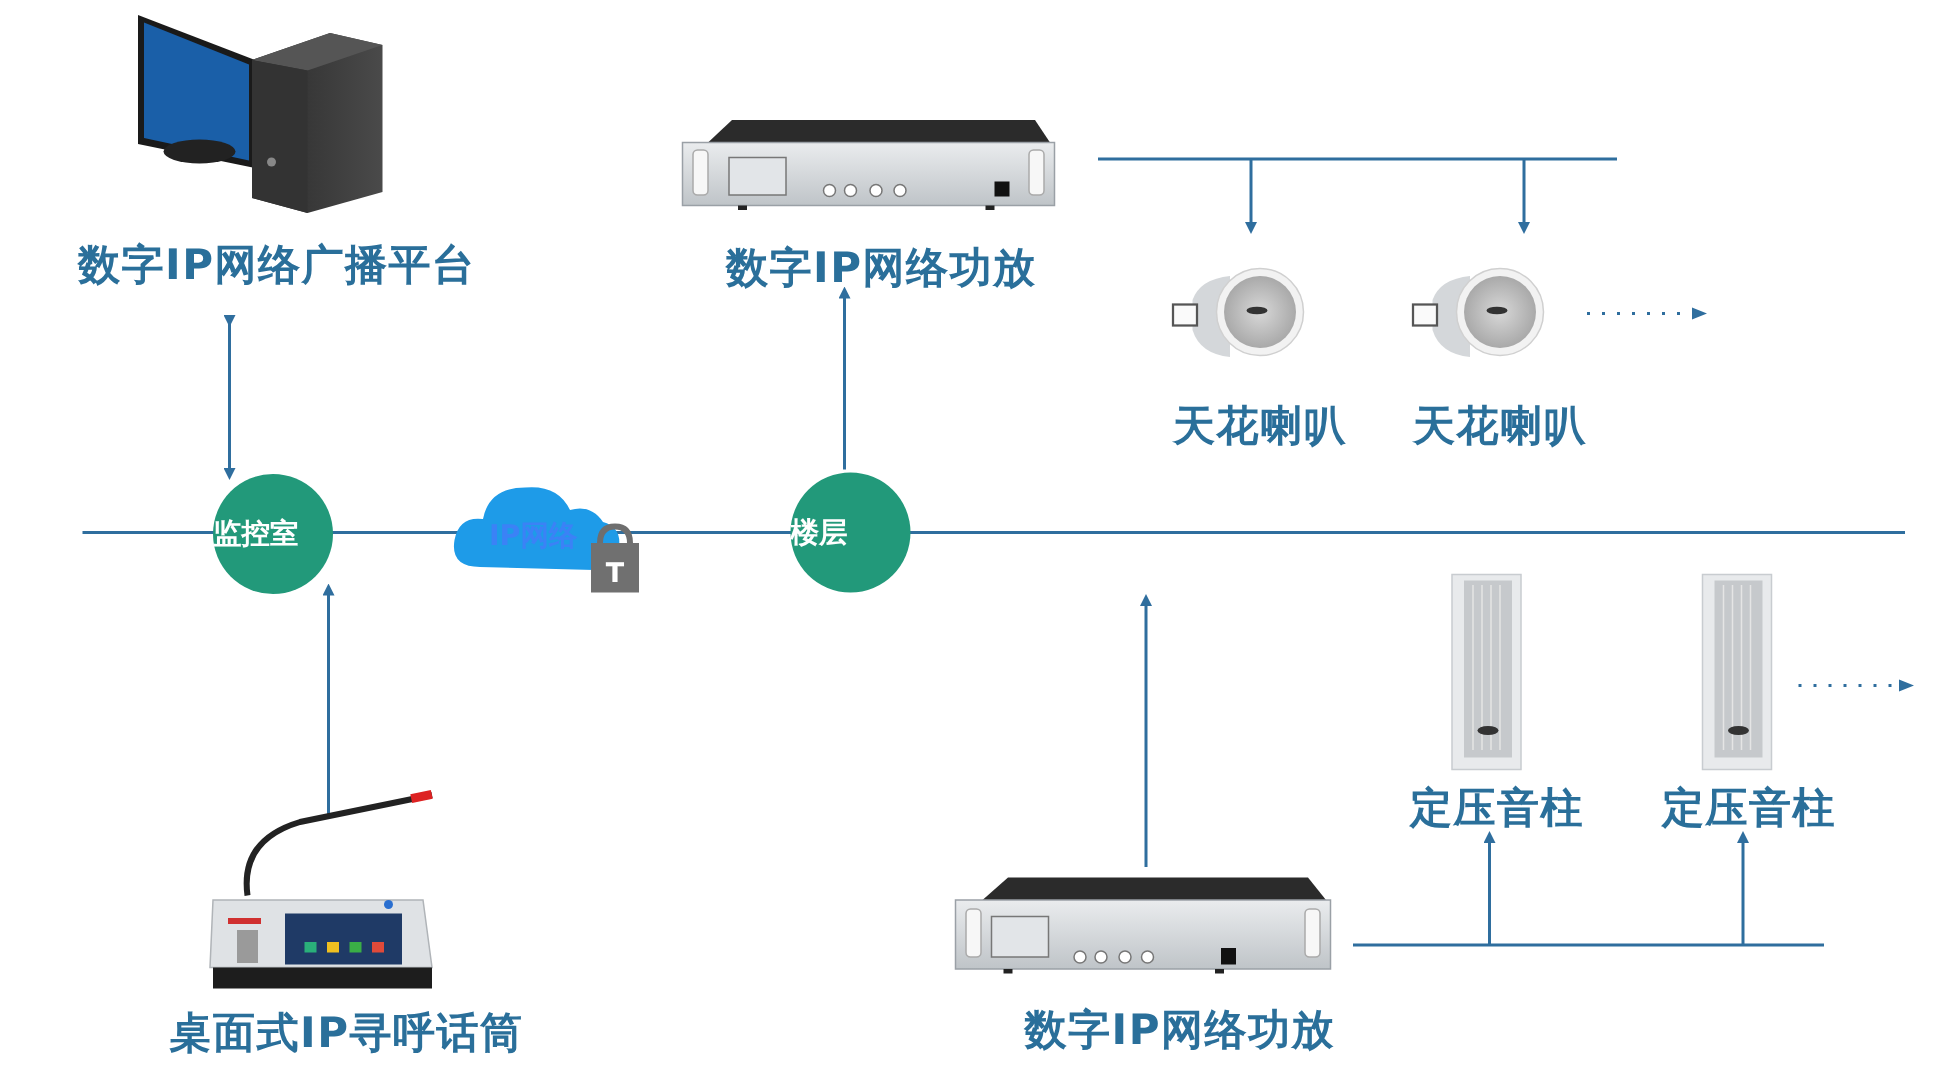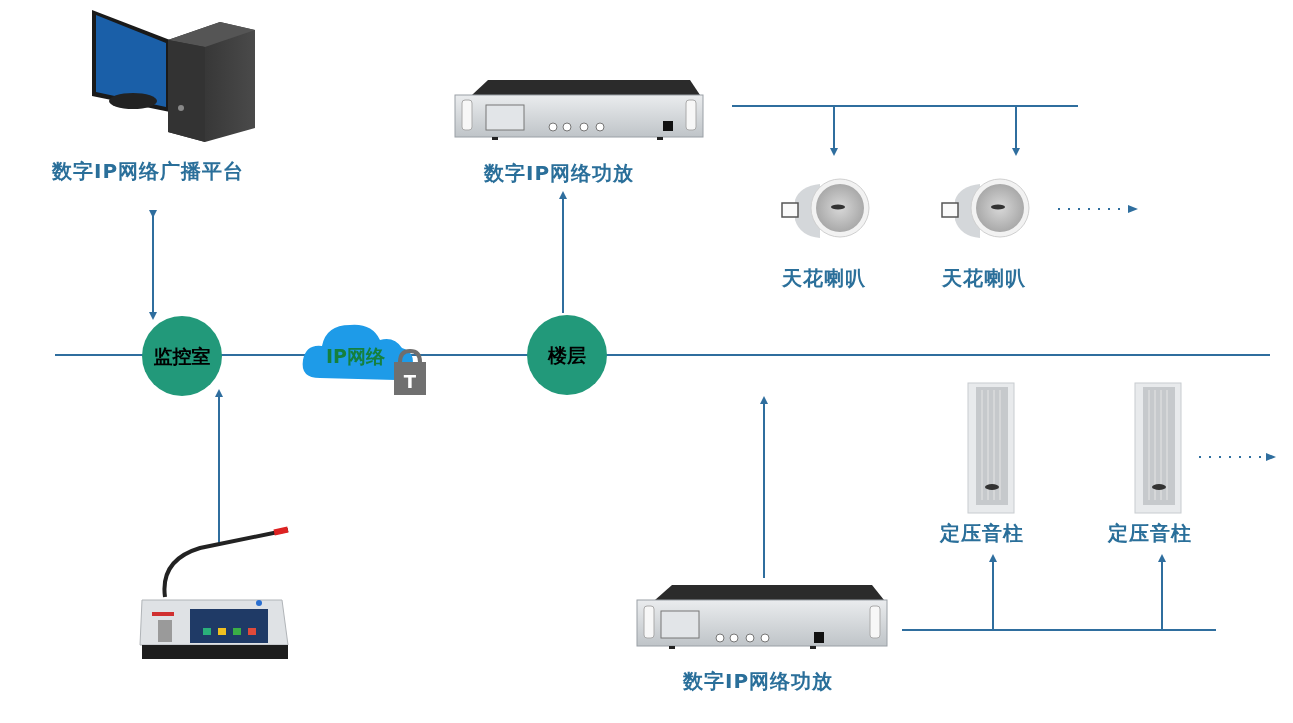--- a/index.html
+++ b/index.html
@@ -1,20 +1,20 @@
 <!DOCTYPE html>
 <html><head>
 <meta charset="utf-8">
 <style>
   html,body{margin:0;padding:0;background:#ffffff;}
   body{width:1293px;height:723px;position:relative;overflow:hidden;font-family:"DejaVu Sans",sans-serif;}
   #stage{position:absolute;left:0;top:0;width:1293px;height:723px;}
-  .lbl{position:absolute;color:#2a6f9a;font-weight:bold;font-size:20px;white-space:nowrap;letter-spacing:1px;font-family:"DejaVu Sans",sans-serif;}
-  .node{position:absolute;border-radius:50%;background:#22997a;color:#000000;font-weight:bold;font-size:19px;display:flex;align-items:center;justify-content:center;text-align:center;line-height:24px;font-family:"DejaVu Sans",sans-serif;}
-  .cloud-text{position:absolute;color:#15803d;font-weight:bold;font-size:19px;white-space:nowrap;font-family:"DejaVu Sans",sans-serif;}
+  .lbl{position:absolute;color:#2a6f9a;font-weight:bold;font-size:28px;white-space:nowrap;letter-spacing:1px;font-family:"DejaVu Sans",sans-serif;}
+  .node{position:absolute;border-radius:50%;background:#22997a;color:#ffffff;font-weight:bold;font-size:19px;display:flex;align-items:center;text-align:center;line-height:24px;font-family:"DejaVu Sans",sans-serif;}
+  .cloud-text{position:absolute;color:#3b82f6;font-weight:bold;font-size:19px;white-space:nowrap;font-family:"DejaVu Sans",sans-serif;}
 </style>
 </head>
 <body>
 
 <div id="stage">
   <svg width="1293" height="723" viewBox="0 0 1293 723" xmlns="http://www.w3.org/2000/svg" style="position:absolute;left:0;top:0;">
     <defs>
       <marker id="ah" markerWidth="8" markerHeight="8" refX="4" refY="4" orient="auto" markerUnits="userSpaceOnUse">
         <path d="M0,0 L8,4 L0,8 z" fill="#2f6e9e"></path>
       </marker>
@@ -155,20 +155,21 @@
       <text x="410" y="388" font-size="18" font-weight="bold" fill="#fff" text-anchor="middle" font-family="DejaVu Sans, sans-serif">T</text>
     </g>
   </svg>
 
   <div class="lbl" style="left:52px;top:158px;">数字IP网络广播平台</div>
   <div class="lbl" style="left:484px;top:160px;">数字IP网络功放</div>
   <div class="lbl" style="left:782px;top:265px;">天花喇叭</div>
   <div class="lbl" style="left:942px;top:265px;">天花喇叭</div>
   <div class="lbl" style="left:940px;top:520px;">定压音柱</div>
   <div class="lbl" style="left:1108px;top:520px;">定压音柱</div>
+  <div class="lbl" style="left:113px;top:670px;">桌面式IP寻呼话筒</div>
   <div class="lbl" style="left:683px;top:668px;">数字IP网络功放</div>
 
   <div class="node" style="left:142px;top:316px;width:80px;height:80px;">
     <span>监控室</span>
   </div>
   <div class="cloud-text" style="left:326px;top:344px;">IP网络</div>
   <div class="node" style="left:527px;top:315px;width:80px;height:80px;">
     <span>楼层</span>
   </div>
 </div>

